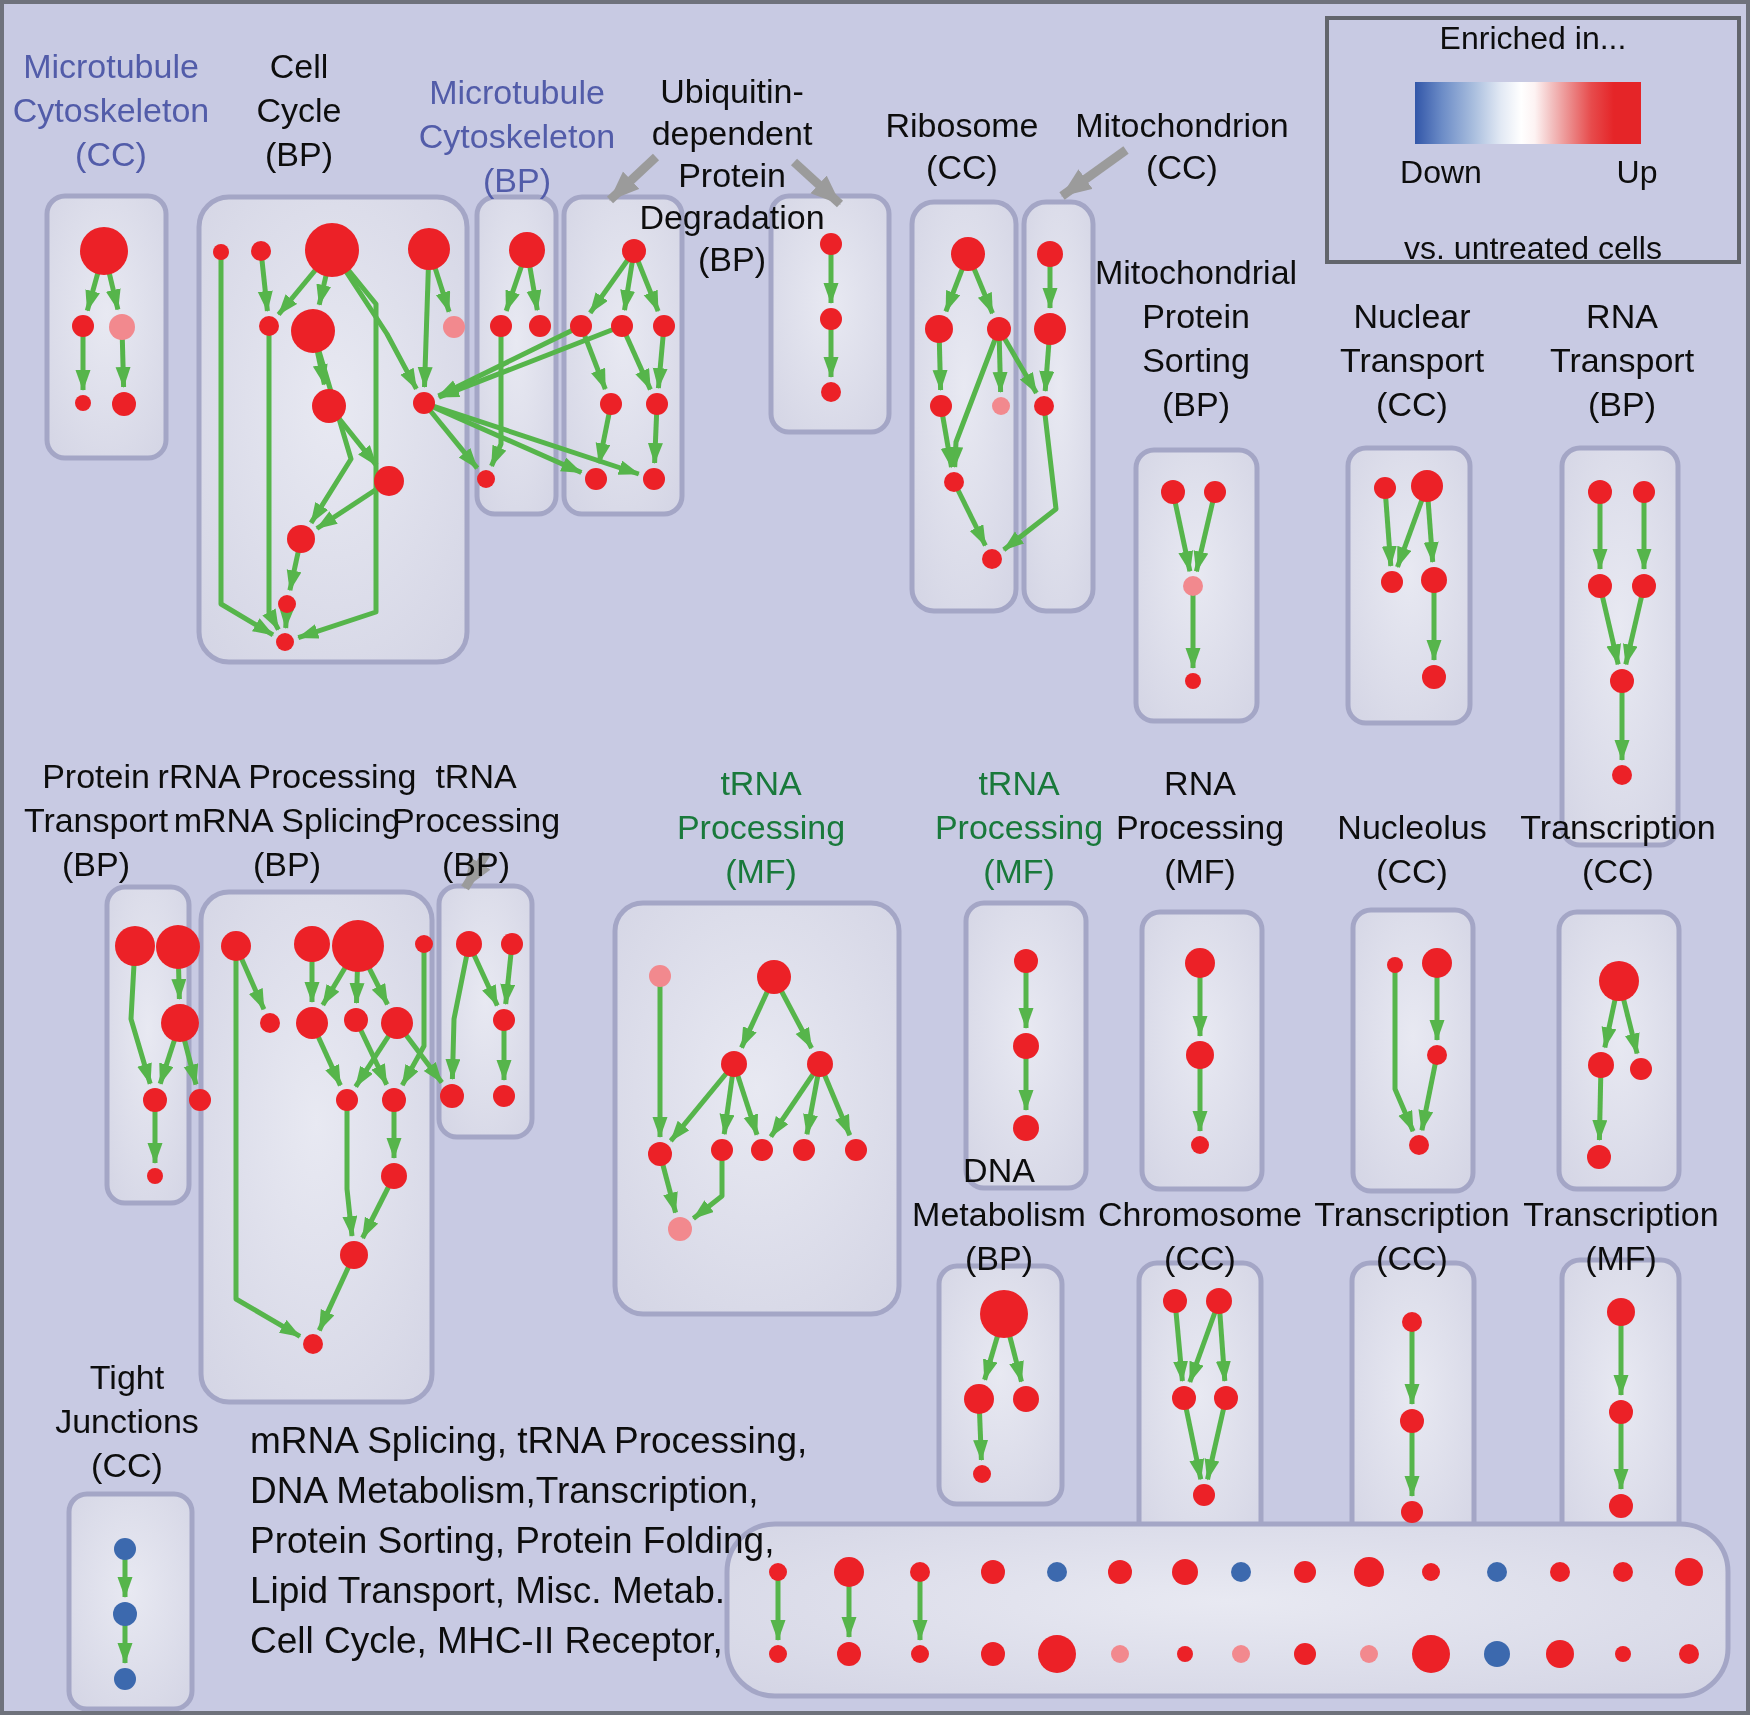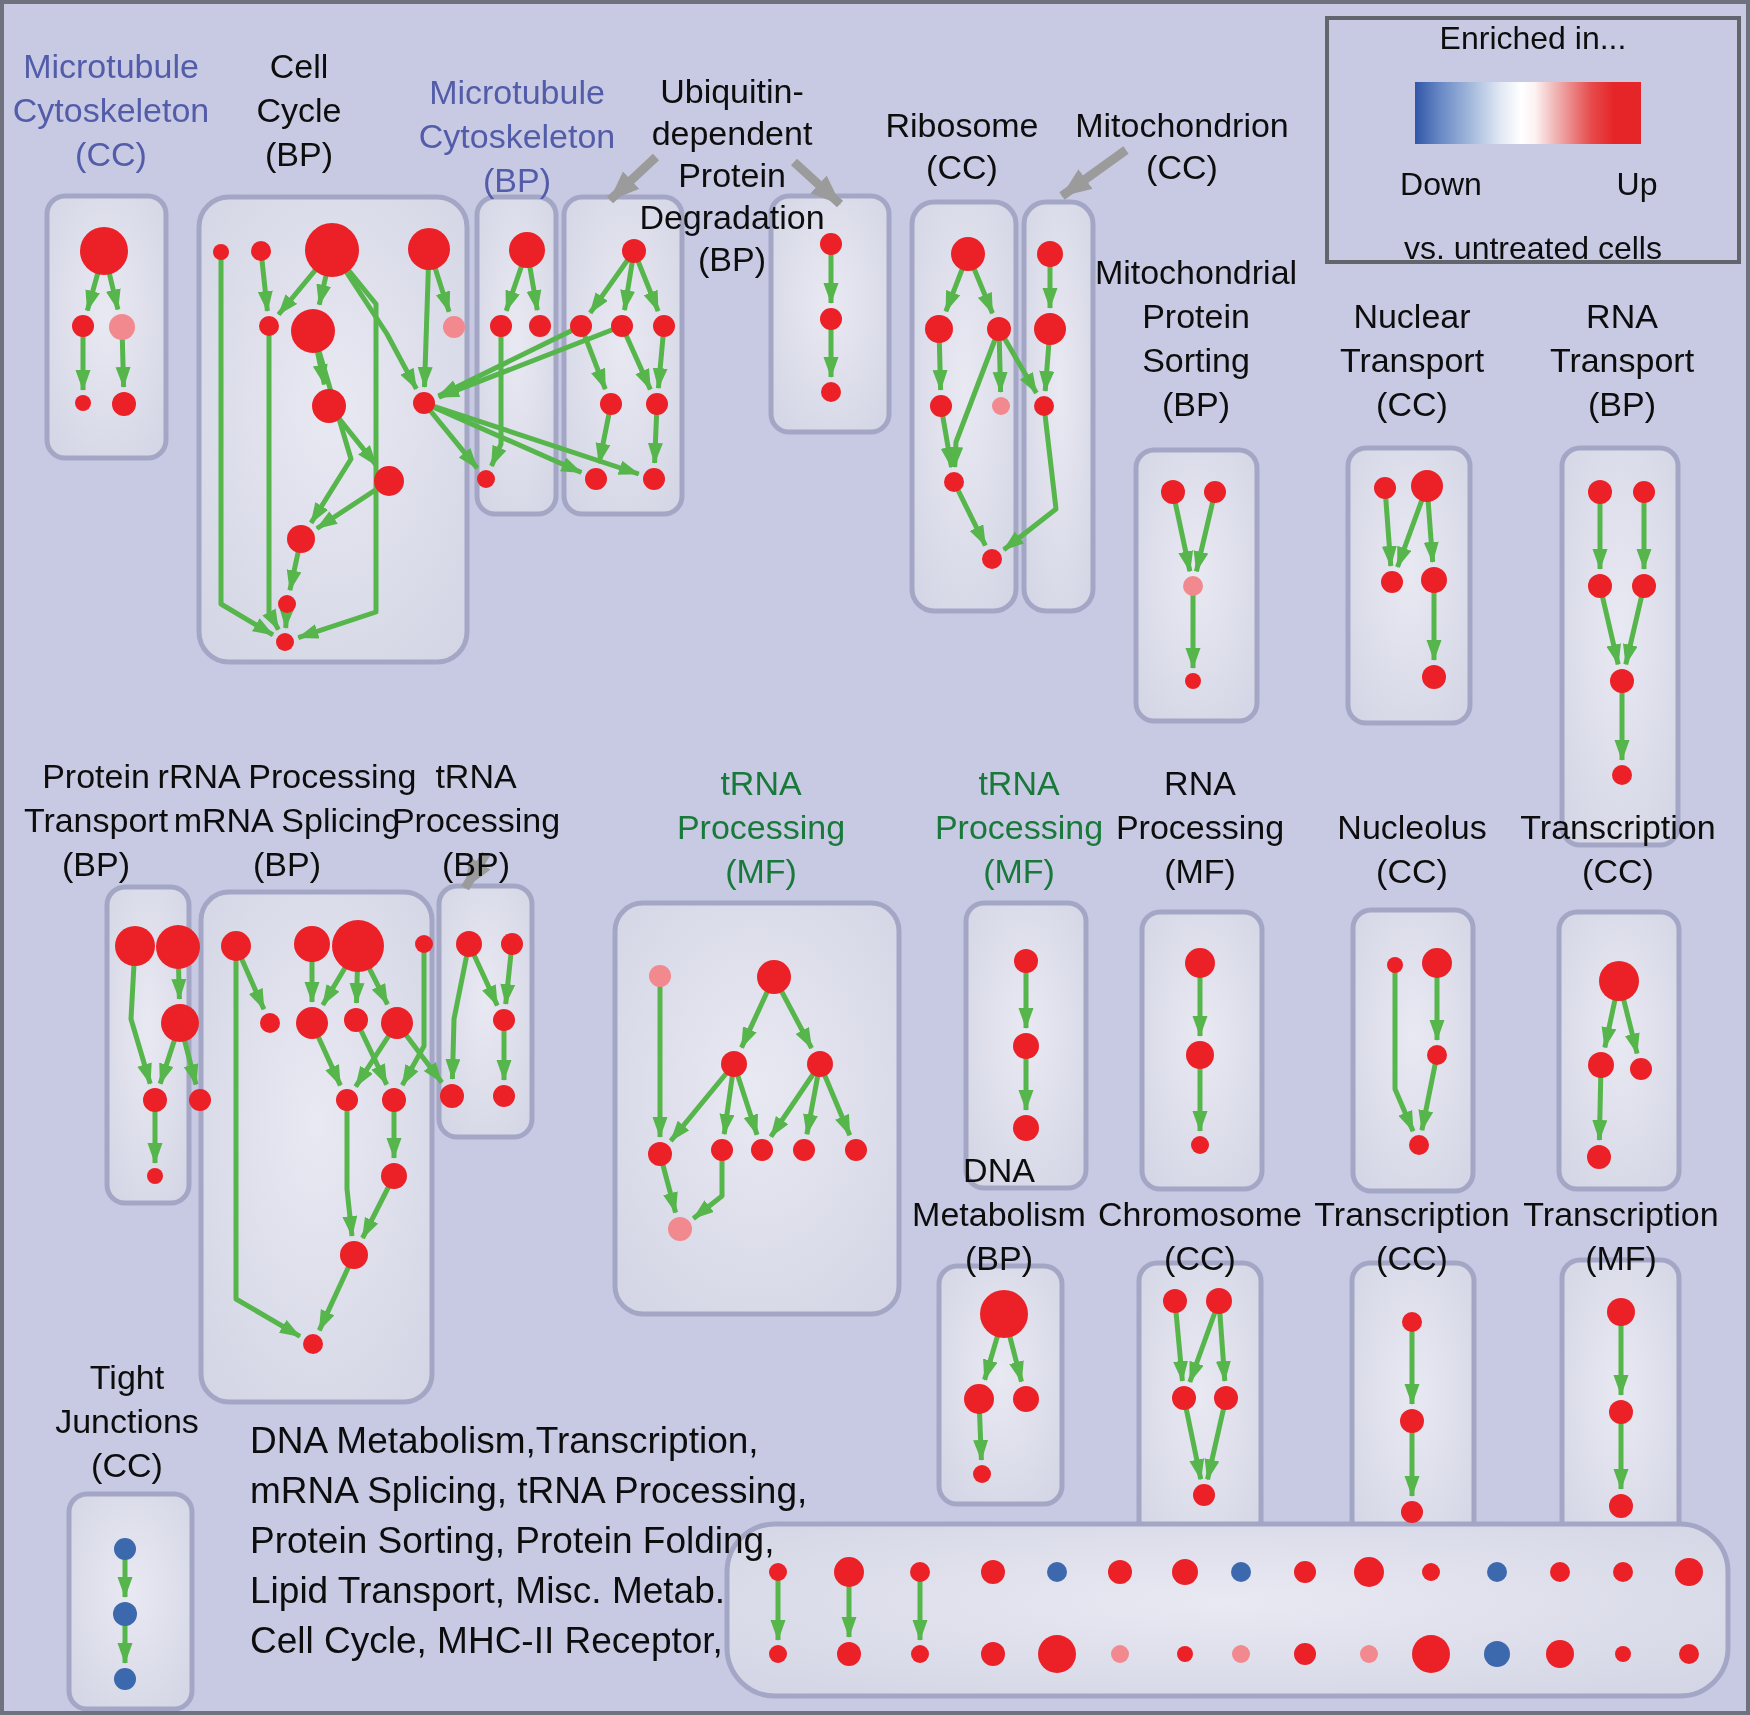--- a/index.html
+++ b/index.html
@@ -11,21 +11,21 @@
   #legend {
     position:absolute; left:1321px; top:12px; width:416px; height:248px;
     border:4px solid #62656c; box-sizing:border-box; text-align:center; color:#0d0d0d;
   }
   .legend-title { font-size:32px; margin-top:0; }
   .legend-gradient {
     position:absolute; left:86px; top:62px; width:226px; height:62px;
     background:linear-gradient(90deg,#3256a8 0%,#6c8cc7 12%,#a9bede 26%,#e2e9f4 38%,
       #ffffff 47%,#fdf3f3 53%,#f3c3c3 60%,#ec8e8e 68%,#e74b4c 78%,#e52528 88%,#e52528 100%);
   }
-  .legend-downup { position:absolute; top:134px; left:0; width:100%; height:40px; font-size:32px;margin-top:12px; }
+  .legend-downup { position:absolute; top:134px; left:0; width:100%; height:40px; font-size:32px; }
   .legend-down { position:absolute; left:112px; transform:translateX(-50%); }
   .legend-up { position:absolute; left:308px; transform:translateX(-50%);text-align:right; }
   .legend-sub1 { position:absolute; top:178px; width:100%; font-size:28px; }
   .legend-sub2 { position:absolute; top:210px; width:100%; font-size:32px; }
   #annotation { position:absolute; left:246px; top:1412px; font-size:37px; line-height:50px; color:#0d0d0d; white-space:nowrap; }
 </style>
 </head>
 <body>
 
 <div id="figure">
@@ -414,19 +414,19 @@
     <div class="legend-title">Enriched in...</div>
     <div class="legend-gradient"></div>
     <div class="legend-downup">
       <span class="legend-down">Down</span>
       <span class="legend-up">Up</span>
     </div>
     <div class="legend-sub2">vs. untreated cells</div>
   </div>
 
   <div id="annotation">
+      <div>mRNA Splicing, tRNA Processing,</div>
       <div>DNA Metabolism,Transcription,</div>
-      <div>mRNA Splicing, tRNA Processing,</div>
       <div>Protein Sorting, Protein Folding,</div>
       <div>Lipid Transport, Misc. Metab.</div>
       <div>Cell Cycle, MHC-II Receptor,</div>
     </div>
 </div>
 
 </body></html>

